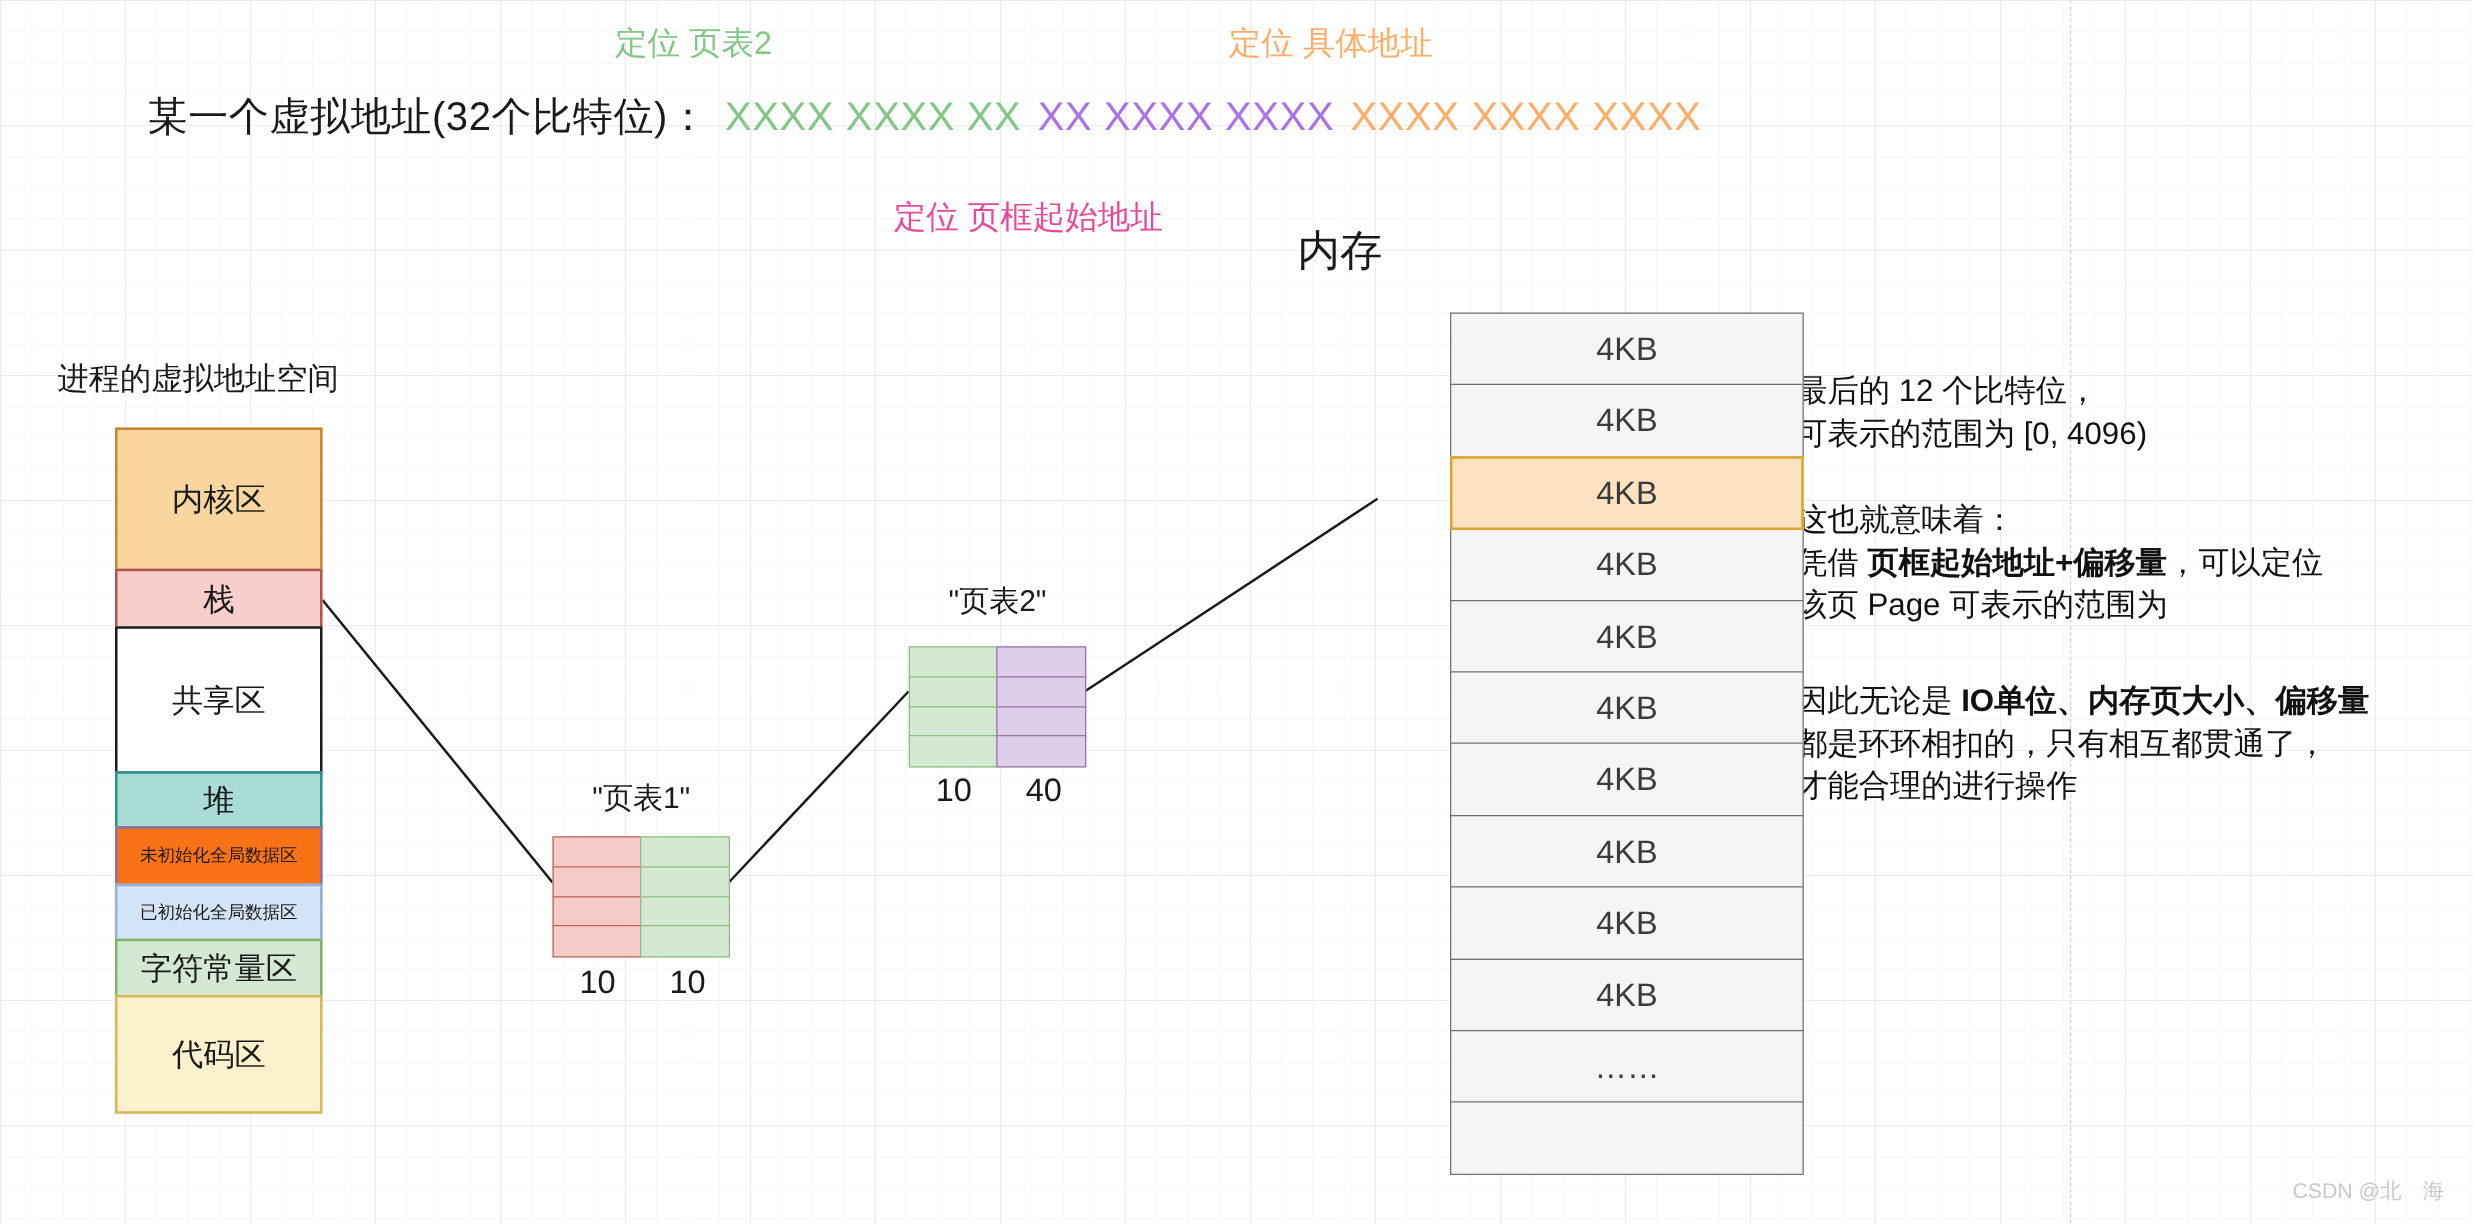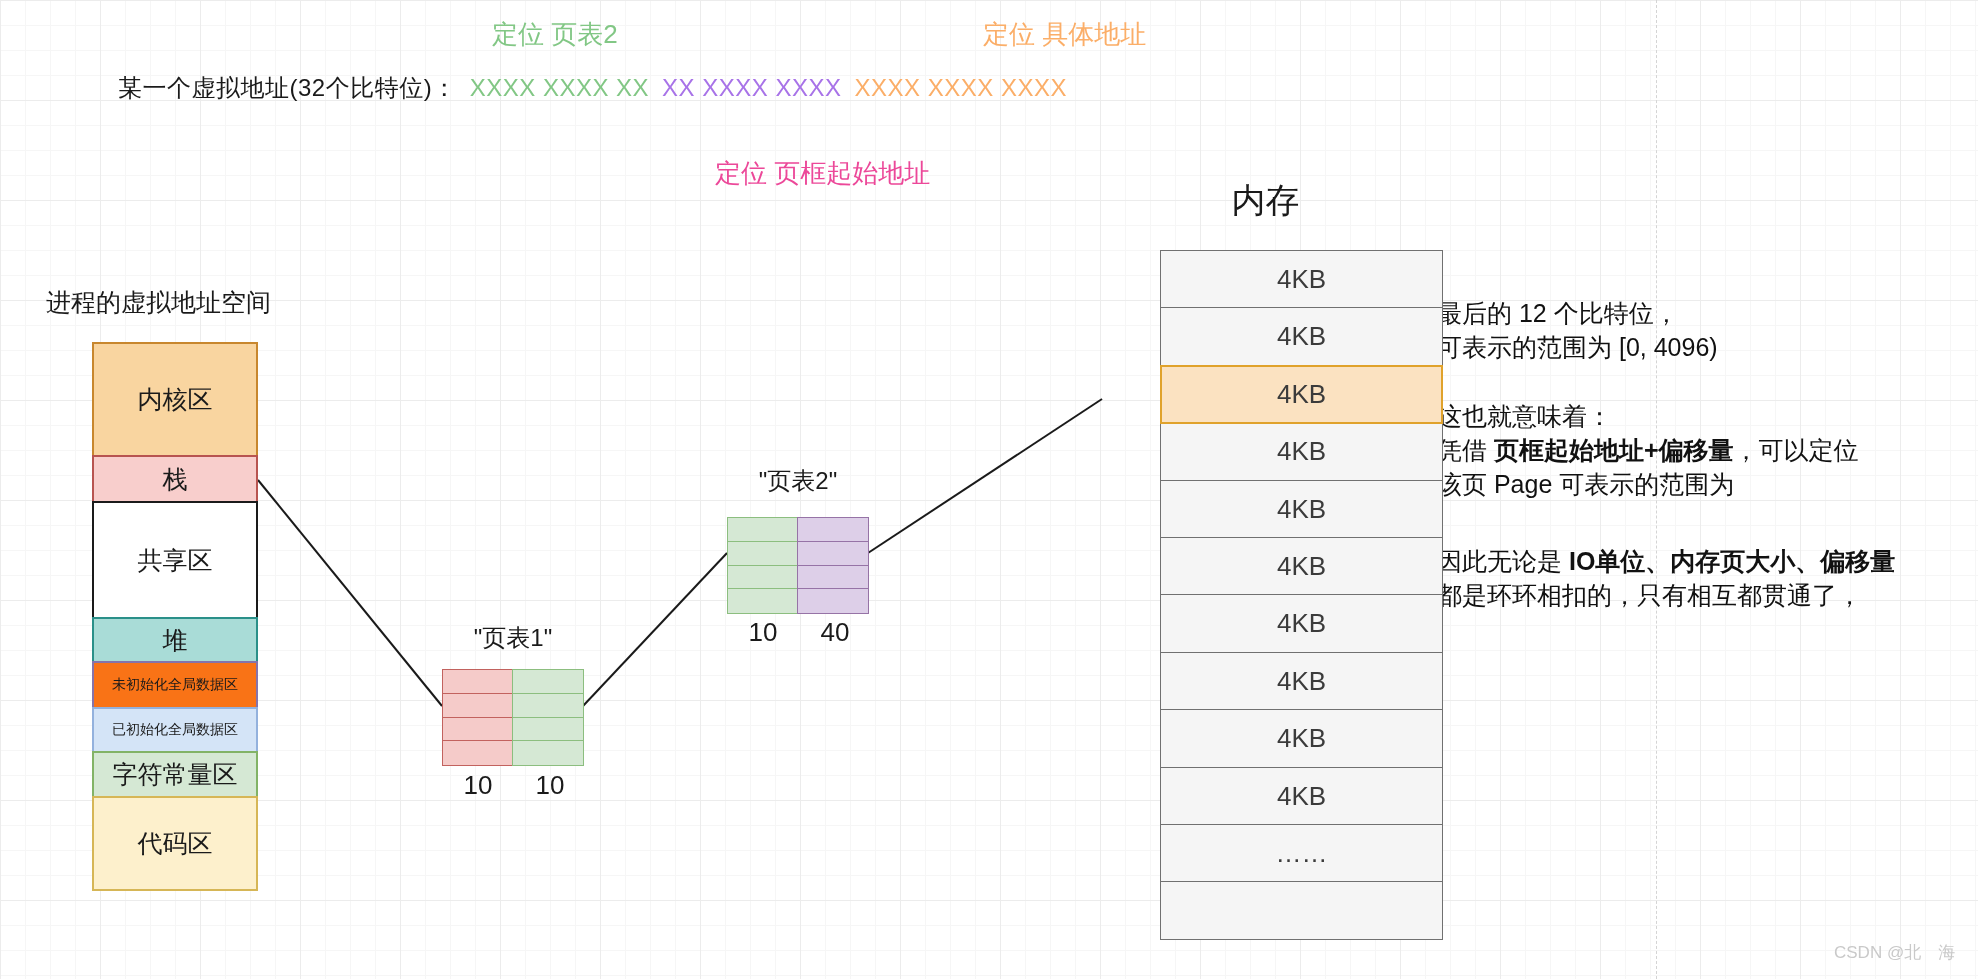--- a/index.html
+++ b/index.html
@@ -10,42 +10,42 @@
       linear-gradient(to right,#ececec 1px,transparent 1px),
       linear-gradient(to bottom,#ececec 1px,transparent 1px),
       linear-gradient(to right,#f6f6f6 1px,transparent 1px),
       linear-gradient(to bottom,#f6f6f6 1px,transparent 1px);
     background-size:100px 100px,100px 100px,25px 25px,25px 25px;
     font-family:"Liberation Sans","DejaVu Sans",sans-serif;
     color:#1a1a1a;
   }
   .abs{position:absolute;}
   .toplabel{font-size:26px;font-weight:500;white-space:nowrap;}
-  #addr-line{left:118px;top:72px;font-size:24px;white-space:nowrap;letter-spacing:.5px;}
+  #addr-line{left:118px;top:72px;font-size:32px;white-space:nowrap;letter-spacing:.5px;}
   #addr-line .seg{margin-left:13px;font-weight:500;}
   #page-divider{left:1656px;top:0;height:979px;width:0;border-left:1px dashed #d4d4d4;}
 
   
   #vas-title{left:46px;top:286px;font-size:25px;}
   #vas-col{left:92px;top:342px;width:166px;}
   .vas-seg{box-sizing:border-box;width:166px;display:flex;align-items:center;justify-content:center;
            border:2px solid #1d4ed8;margin-top:-2px;}
   .vas-seg:first-child{margin-top:0;}
 
   
   .pt-label{font-size:24px;text-align:center;white-space:nowrap;}
   .pt-row{display:flex;}
   .pt-cell{box-sizing:border-box;width:72px;height:25.5px;border:1.7px solid;margin-left:-1.7px;margin-top:-1.7px;}
   .pt-row .pt-cell:first-child{margin-left:0;}
   .pt-table .pt-row:first-child .pt-cell{margin-top:0;}
   .pt-nums{display:flex;font-size:26px;}
   .pt-nums span{width:72px;text-align:center;}
 
   
-  #mem-title{left:1124px;top:178px;width:283px;text-align:center;font-size:34px;font-weight:500;}
+  #mem-title{left:1038px;top:178px;width:283px;text-align:left;font-size:34px;font-weight:500;}
   #mem-col{left:1160px;top:250px;width:278px;}
   .mem-row{box-sizing:border-box;width:283px;height:59px;border:1.6px solid;
            margin-top:-1.6px;display:flex;align-items:center;justify-content:center;
            font-size:26px;color:#3b3b3b;}
   .mem-row:first-child{margin-top:0;}
   .mem-row.hl{position:relative;z-index:2;border-width:2.2px;}
 
   
   .note{left:1437px;font-size:25px;line-height:34px;color:#111;white-space:nowrap;}
   .note b{font-weight:700;}
@@ -174,15 +174,16 @@
     <div><span>可表示的范围为 [0, 4096)</span></div>
   </div>
 <div id="note-2" class="abs note">
     <div><span>这也就意味着：</span></div>
     <div><span>凭借 </span><b>页框起始地址+偏移量</b><span>，可以定位</span></div>
     <div><span>该页 Page 可表示的范围为</span></div>
   </div>
 <div id="note-3" class="abs note">
     <div><span>因此无论是 </span><b>IO单位、内存页大小、偏移量</b></div>
     <div><span>都是环环相扣的，只有相互都贯通了，</span></div>
+    <div><span>才能合理的进行操作</span></div>
   </div>
 
 <div id="watermark" class="abs">CSDN @北　海</div>
 
 </body></html>

